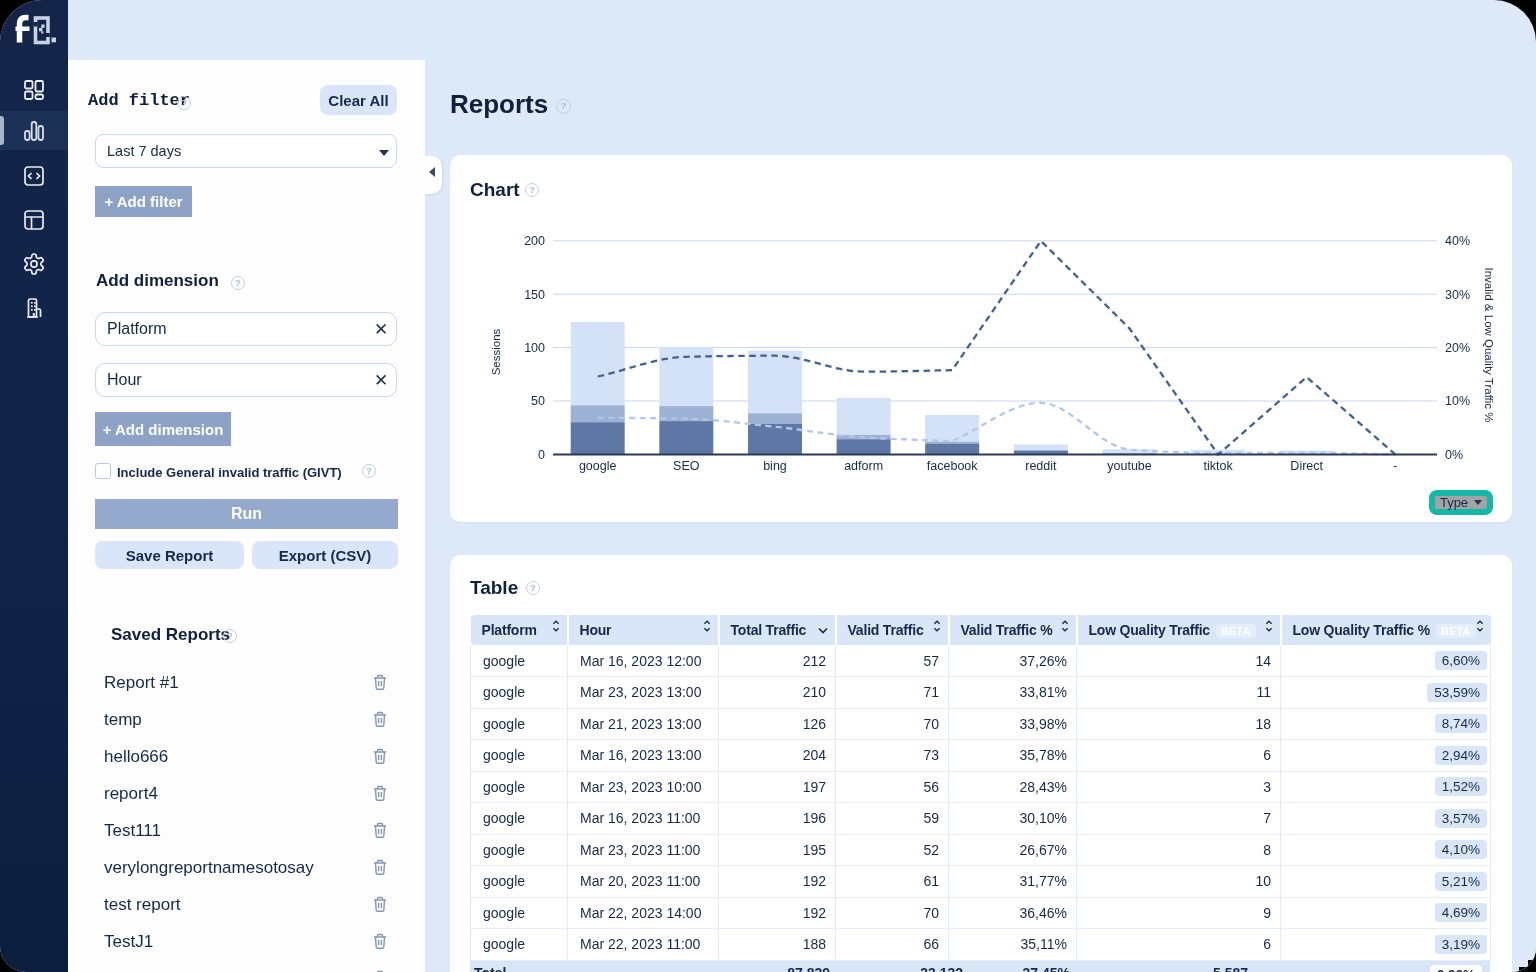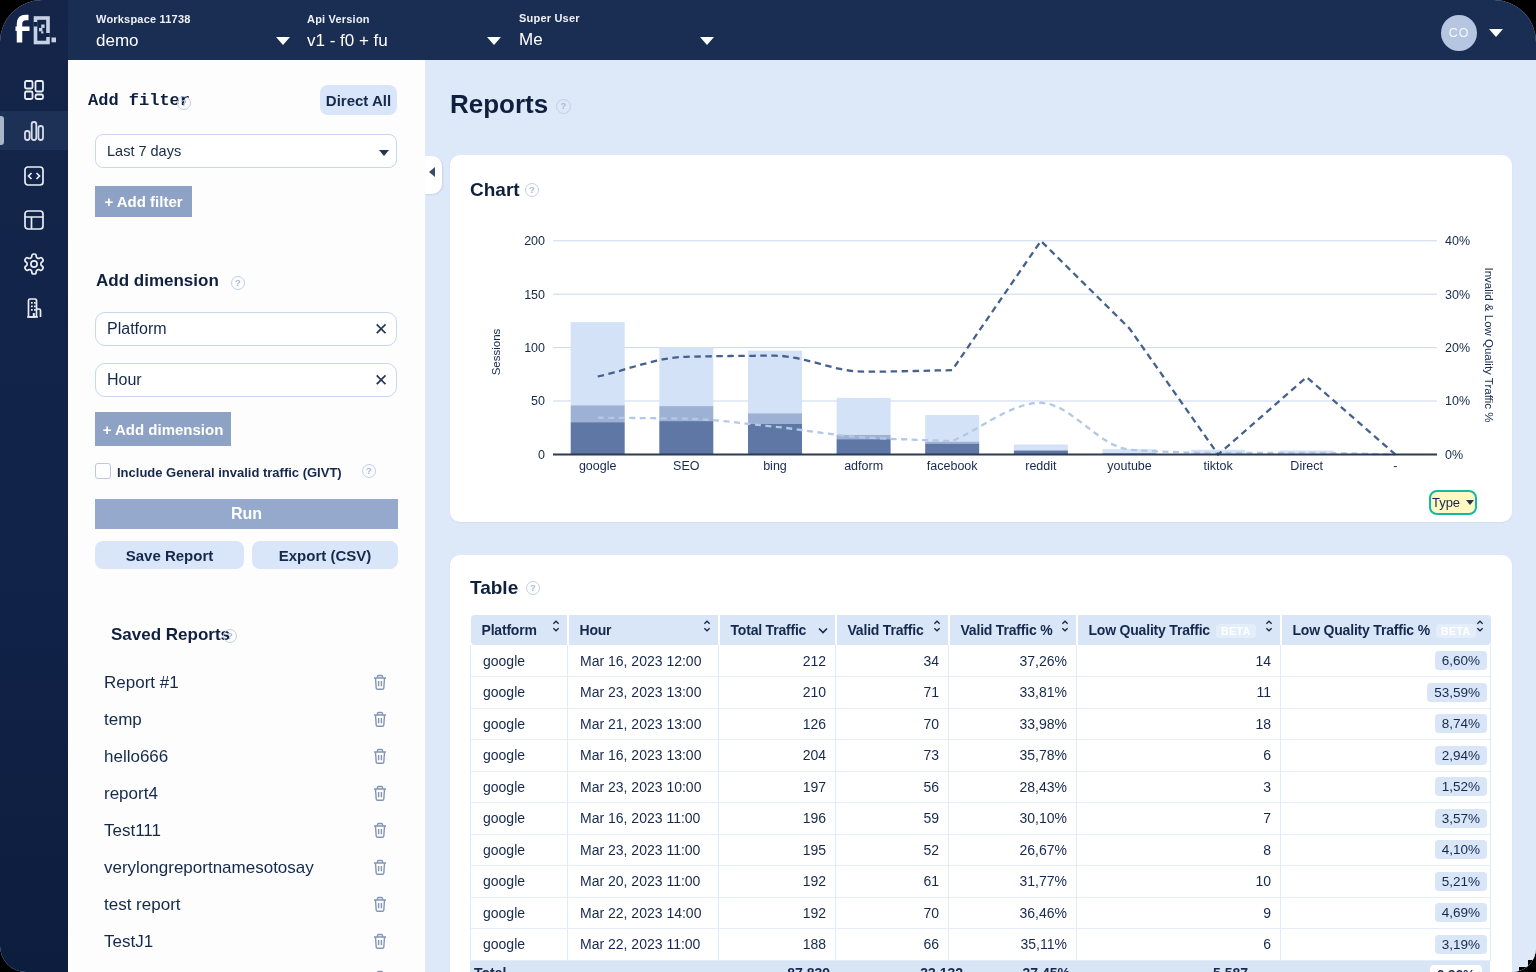--- a/index.html
+++ b/index.html
@@ -108,37 +108,24 @@
         <rect x="9" y="6" width="1.7" height="1.7"></rect>
           <rect x="12" y="6" width="1.7" height="1.7"></rect>
         <rect x="9" y="9.5" width="1.7" height="1.7"></rect>
           <rect x="12" y="9.5" width="1.7" height="1.7"></rect>
         <rect x="9" y="13" width="1.7" height="1.7"></rect>
           <rect x="12" y="13" width="1.7" height="1.7"></rect>
         <rect x="10.8" y="17" width="2" height="4"></rect>
       </g>
     </svg>
   </div>
-  <div class="header">
-    <div class="hlabel" style="left:28px; top:13px;">Workspace 11738</div>
-    <div class="hvalue" style="left:28px; top:31px;">demo</div>
-    <div class="hcaret" style="left:208px; top:37px;"></div>
-    <div class="hlabel" style="left:239px; top:13px;">Api Version</div>
-    <div class="hvalue" style="left:239px; top:31px;">v1 - f0 + fu</div>
-    <div class="hcaret" style="left:419px; top:37px;"></div>
-    <div class="hlabel" style="left:451px; top:12px;">Super User</div>
-    <div class="hvalue" style="left:451px; top:30px;">Me</div>
-    <div class="hcaret" style="left:632px; top:37px;"></div>
-    <div class="avatar">CO</div>
-    <div class="hcaret" style="left:1421px; top:29px;"></div>
-  </div>
   <div class="panel">
     <div class="h2" style="left:20px; top:31px;font-family:Liberation Mono, monospace;">Add filter</div>
     <div class="qicon" style="left:109px; top:36px;">?</div>
-    <div class="btn-light" style="left:252px; top:25px; width:77px; height:30px;">Direct All</div>
+    <div class="btn-light" style="left:252px; top:25px; width:77px; height:30px;">Clear All</div>
     <div class="select" style="left:27px; top:74px; width:302px; height:34px; padding-left:11px;">Last 7 days
       <div class="sel-caret" style="left:283px; top:15px;"></div>
     </div>
     <div class="btn-gray" style="left:27px; top:126px; width:97px; height:31px;">+ Add filter</div>
 
     <div class="h2" style="left:28px; top:211px;">Add dimension</div>
     <div class="qicon" style="left:163px; top:216px;">?</div>
     <div class="select" style="left:27px; top:252px; width:302px; height:34px; padding-left:11px; font-size:16px; border-radius:10px;">Platform
       <div class="chip-x" style="left:278px; top:6px;">✕</div>
     </div>
@@ -266,21 +253,21 @@
         <rect x="563.9" y="295.5" width="54" height="4" fill="#5e77a4"></rect>
         <rect x="652.5" y="294.2" width="54" height="4.3" fill="#d4e2f7"></rect>
         <rect x="652.5" y="298.5" width="54" height="1" fill="#5e77a4"></rect>
         <rect x="741.1" y="294.7" width="54" height="4.8" fill="#d4e2f7"></rect>
         <rect x="829.7" y="295.5" width="54" height="4" fill="#d4e2f7"></rect>
       </g>
       <path d="M147.7 262.7 L156.6 262.8 L165.4 262.8 L174.3 262.9 L183.2 263.0 L192.0 263.1 L200.9 263.2 L209.7 263.3 L218.6 263.4 L227.5 263.5 L236.3 263.7 L245.2 264.0 L254.1 264.5 L262.9 265.2 L271.8 265.9 L280.6 266.8 L289.5 267.8 L298.4 268.8 L307.2 269.8 L316.1 270.8 L325.0 271.7 L333.8 272.7 L342.7 273.8 L351.5 275.0 L360.4 276.3 L369.3 277.5 L378.1 278.7 L387.0 279.9 L395.9 280.9 L404.7 281.7 L413.6 282.4 L422.5 282.9 L431.3 283.4 L440.2 283.8 L449.0 284.2 L457.9 284.5 L466.8 284.8 L475.6 285.1 L484.5 285.5 L493.4 285.8 L502.2 286.1 L511.1 282.0 L519.9 277.2 L528.8 272.2 L537.7 267.1 L546.5 262.1 L555.4 257.5 L564.3 253.6 L573.1 250.5 L582.0 248.4 L590.9 247.7 L599.7 249.0 L608.6 252.4 L617.4 257.5 L626.3 263.7 L635.2 270.4 L644.0 277.3 L652.9 283.7 L661.8 289.0 L670.6 292.9 L679.5 294.7 L688.3 295.3 L697.2 295.8 L706.1 296.3 L714.9 296.7 L723.8 297.0 L732.7 297.3 L741.5 297.6 L750.4 297.8 L759.2 297.9 L768.1 297.9 L777.0 297.9 L785.8 297.9 L794.7 297.9 L803.6 297.9 L812.4 297.9 L821.3 297.9 L830.2 297.9 L839.0 297.9 L847.9 297.9 L856.7 297.9 L865.6 297.9 L874.5 298.0 L883.3 298.1 L892.2 298.3 L901.1 298.5 L909.9 298.7 L918.8 298.9 L927.6 299.1 L936.5 299.3 L945.4 299.5" fill="none" stroke="#b3c8e8" stroke-width="2.3" stroke-dasharray="6 4.5"></path>
       <path d="M147.7 221.5 L155.1 219.8 L162.5 217.8 L169.9 215.8 L177.2 213.6 L184.6 211.5 L192.0 209.4 L199.4 207.5 L206.8 205.7 L214.2 204.2 L221.6 203.0 L228.9 202.2 L236.3 201.8 L243.7 201.6 L251.1 201.5 L258.5 201.3 L265.9 201.2 L273.3 201.1 L280.6 201.0 L288.0 200.9 L295.4 200.8 L302.8 200.8 L310.2 200.7 L317.6 200.7 L325.0 200.7 L332.3 201.0 L339.7 201.9 L347.1 203.2 L354.5 204.9 L361.9 206.7 L369.3 208.7 L376.7 210.7 L384.0 212.6 L391.4 214.2 L398.8 215.5 L406.2 216.4 L413.6 216.7 L421.0 216.7 L428.4 216.6 L435.7 216.6 L443.1 216.4 L450.5 216.3 L457.9 216.1 L465.3 216.0 L472.7 215.8 L480.1 215.6 L487.4 215.4 L494.8 215.3 L502.2 215.1 L590.9 85.9 L679.5 173.5 L768.1 299.5 L856.7 222.1 L945.4 299.5" fill="none" stroke="#45618d" stroke-width="2.3" stroke-dasharray="6.5 4.5"></path>
       <line x1="103" y1="299.5" x2="987" y2="299.5" stroke="#2b3a55" stroke-width="2"></line>
     </svg>
-    <div style="position:absolute; left:1004px; top:430px; width:48px; height:25px; background:#fef9c3; border:2px solid #14b8a6; border-radius:8px; font-size:13px; font-weight:500; color:#14294b; display:flex; align-items:center; justify-content:center; gap:6px;">Type
+    <div style="position:absolute; left:1004px; top:430px; width:64px; height:25px; background:#a3a3a3; border:6px solid #14b8a6; border-radius:8px; font-size:13px; font-weight:500; color:#14294b; display:flex; align-items:center; justify-content:center; gap:6px;">Type
       <span style="width:0; height:0; border-left:4.5px solid transparent; border-right:4.5px solid transparent; border-top:5px solid #24354f;"></span>
     </div>
 
     <div class="card" style="left:25px; top:495px; width:1062px; height:450px;"></div>
     <div class="h3" style="left:45px; top:517px;">Table</div>
     <div class="qicon" style="left:101px; top:521px;">?</div>
     <div class="tbl">
       <table>
         <colgroup>
             <col style="width:97px">
@@ -312,21 +299,21 @@
                   <use href="#so"></use>
                 </svg></th>
           <th>Low Quality Traffic %<span class="beta">BETA</span><svg class="sort" width="8" height="14" viewBox="0 0 9 16">
                   <use href="#so"></use>
                 </svg></th>
         </tr>
         <tr>
               <td>google</td>
               <td>Mar 16, 2023 12:00</td>
               <td class="num">212</td>
-              <td class="num">34</td>
+              <td class="num">57</td>
               <td class="num">37,26%</td>
               <td class="num">14</td>
               <td class="num"><span class="pill">6,60%</span></td>
             </tr>
         <tr>
               <td>google</td>
               <td>Mar 23, 2023 13:00</td>
               <td class="num">210</td>
               <td class="num">71</td>
               <td class="num">33,81%</td>

